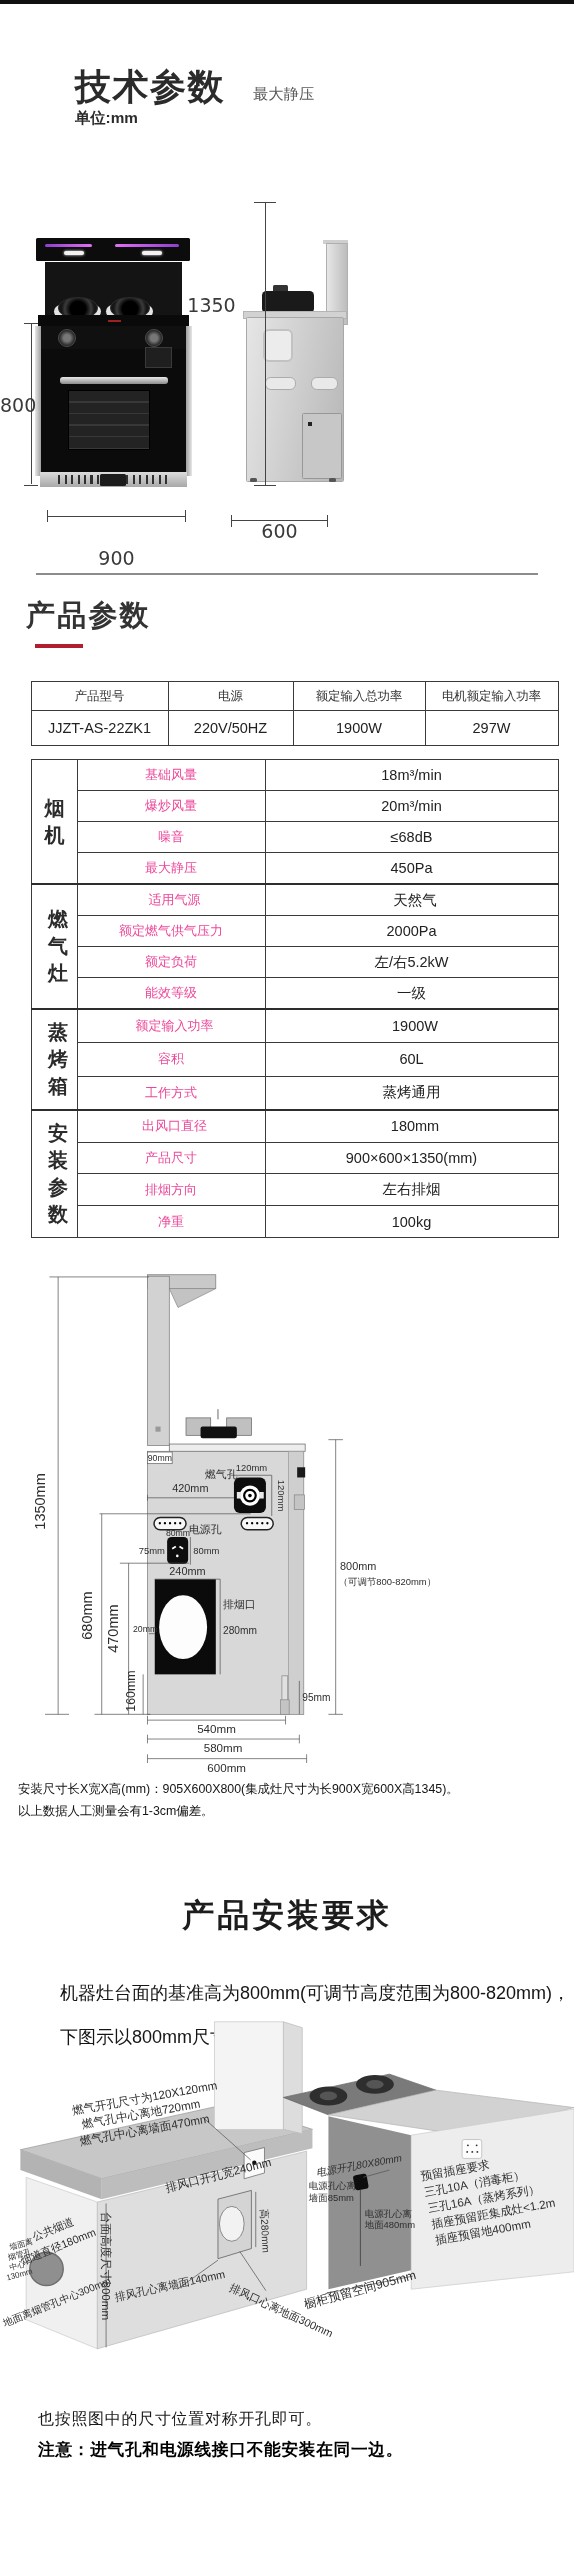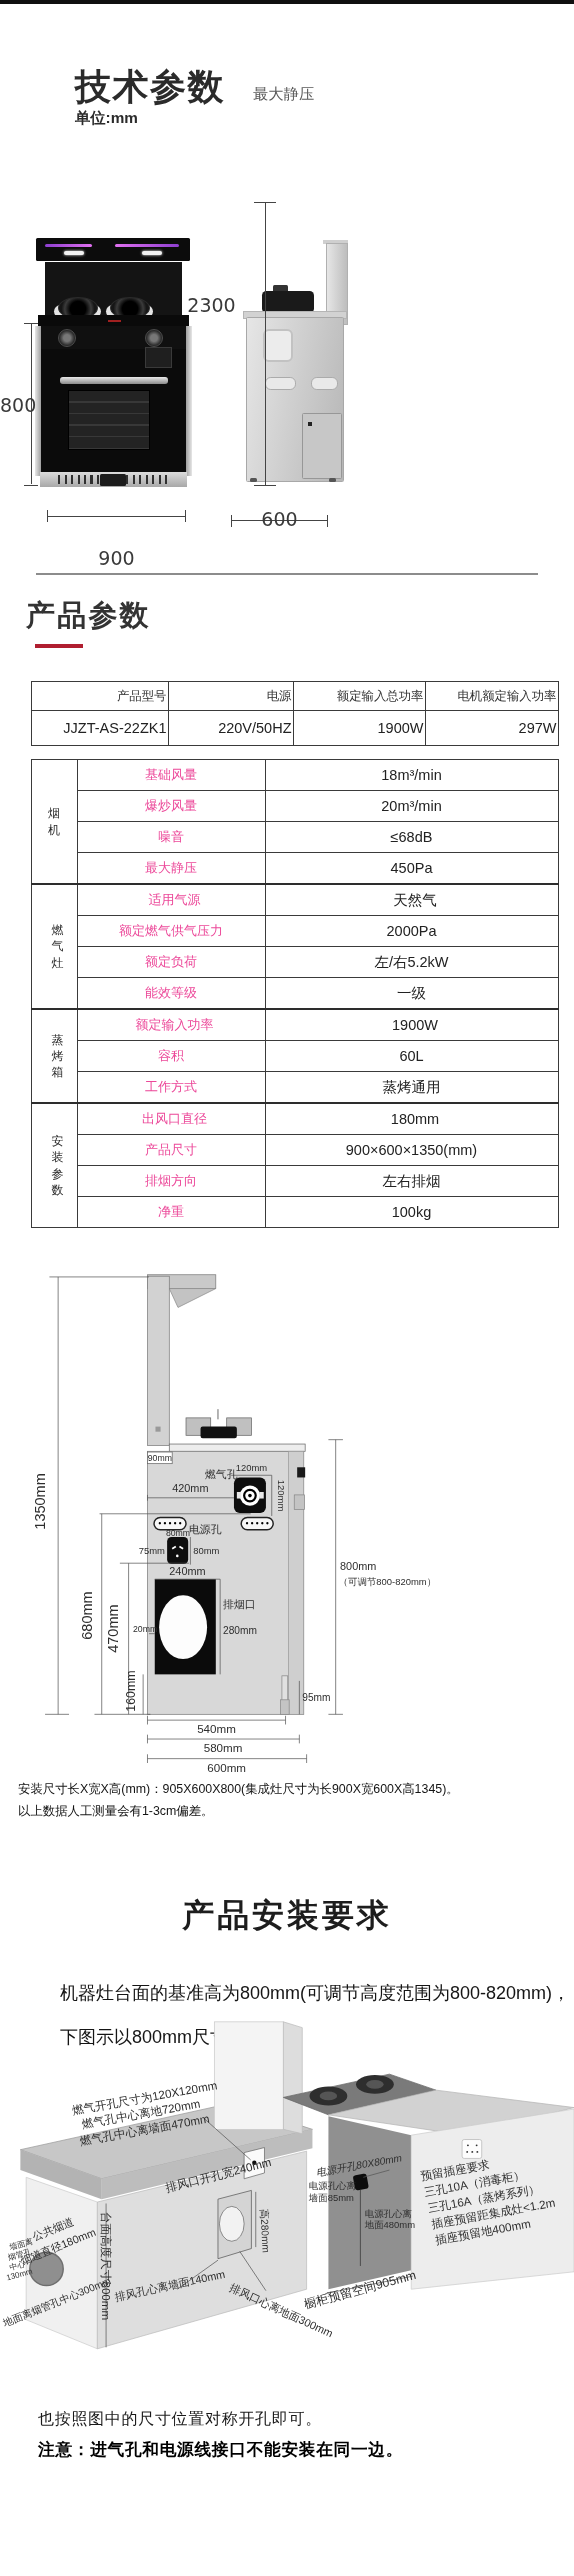--- a/index.html
+++ b/index.html
@@ -10,30 +10,30 @@
   .h1{font-size:36px;font-weight:bold;color:#2b2b2b;letter-spacing:1.5px;}
   .h1-sub{font-size:15.3px;color:#5a5a5a;}
   .unit{font-size:15.3px;font-weight:bold;color:#2b2b2b;}
   .dim-num{font-size:19px;color:#3a3a3a;font-family:"DejaVu Sans",sans-serif;}
   .dline{background:#444;}
   .divider{left:36px;top:573px;width:502px;height:2.2px;background:#8c8c8c;}
   .sec-title{font-size:29px;font-weight:bold;color:#333;letter-spacing:2.2px;}
   .red-line{background:#b01e30;}
   table{border-collapse:collapse;table-layout:fixed;background:#fff;}
   .mtable{width:528px;border:1.5px solid #3a3a3a;}
-  .mtable td{border:0.7px solid #3a3a3a;text-align:right;vertical-align:middle;}
+  .mtable td{border:0.7px solid #3a3a3a;text-align:center;vertical-align:middle;}
   .mtable .hd{height:26px;font-size:12.4px;color:#333;}
   .mtable .vl{height:32px;font-size:14.5px;color:#222;}
   .stable{width:528px;border:1.5px solid #3a3a3a;}
   .stable td{border:0.7px solid #3a3a3a;text-align:center;vertical-align:middle;height:28px;}
   .stable td.grp{width:46px;}
   .stable td.lbl{width:188px;font-size:13px;color:#ec4899;}
   .stable td.val{font-size:14.5px;color:#222;}
   .stable tr.thick td{border-top:2.2px solid #2d2d2d;padding-left:8px;}
-  .vlabel{width:19px;margin:17px auto;font-size:12px;line-height:1.35;color:#2b2b2b;word-break:break-all;}
+  .vlabel{width:19px;margin:8px auto;font-size:20px;line-height:1.35;color:#2b2b2b;word-break:break-all;font-weight:bold;}
   .note{font-size:12.4px;color:#141414;}
   .center-title{left:0;top:1894px;width:574px;text-align:center;font-size:32px;font-weight:bold;color:#1d1d1d;letter-spacing:2.9px;}
   .para{font-size:18px;color:#151515;}
   .fnote{font-size:16px;color:#1a1a1a;letter-spacing:0.7px;}
   .fnote-b{font-size:16.7px;color:#000;font-weight:bold;letter-spacing:0.7px;}
   svg{position:absolute;overflow:visible;}
   svg text{fill:#2e2e2e;font-family:"Liberation Sans","DejaVu Sans",sans-serif;}
   svg .ln{stroke:#555;stroke-width:1;}
   svg .ln2{stroke:#333;stroke-width:1;}
   
@@ -96,31 +96,31 @@
   </div>
 
   <div class="abs dline" style="left:30.5px;top:323px;width:0.7px;height:161px;"></div>
   <div class="abs dline" style="left:24px;top:323px;width:14px;height:0.7px;"></div>
   <div class="abs dline" style="left:24px;top:485px;width:14px;height:0.7px;"></div>
   <div class="abs dim-num" style="left:0px;top:394px;width:28px;text-align:center;">800</div>
 
   <div class="abs dline" style="left:265px;top:202px;width:0.7px;height:283px;"></div>
   <div class="abs dline" style="left:254px;top:202px;width:22px;height:0.7px;"></div>
   <div class="abs dline" style="left:254px;top:485px;width:22px;height:0.7px;"></div>
-  <div class="abs dim-num" style="left:186px;top:294px;width:51px;text-align:center;">2300</div>
+  <div class="abs dim-num" style="left:186px;top:294px;width:51px;text-align:center;">1350</div>
 
   <div class="abs dline" style="left:47px;top:516px;width:138px;height:0.7px;"></div>
   <div class="abs dline" style="left:47px;top:510px;width:0.7px;height:12.4px;"></div>
   <div class="abs dline" style="left:185px;top:510px;width:0.7px;height:12.4px;"></div>
   <div class="abs dim-num" style="left:91px;top:522px;width:51px;text-align:center;margin-top:25px;">900</div>
 
   <div class="abs dline" style="left:231px;top:520px;width:96px;height:0.7px;"></div>
   <div class="abs dline" style="left:231px;top:515px;width:0.7px;height:12.4px;"></div>
   <div class="abs dline" style="left:327px;top:515px;width:0.7px;height:12.4px;"></div>
-  <div class="abs dim-num" style="left:254px;top:508px;width:51px;text-align:center;">600</div>
+  <div class="abs dim-num" style="left:254px;top:520px;width:51px;text-align:center;">600</div>
 
   <div class="abs divider"></div>
 
   <div class="abs sec-title" style="left:26px;top:596px;">产品参数</div>
   <div class="abs red-line" style="left:35px;top:644px;width:48px;height:3.6px;"></div>
 
   <table class="mtable abs" style="left:30.5px;top:681px;">
     <colgroup>
         <col style="width:137px">
         <col style="width:125px">

